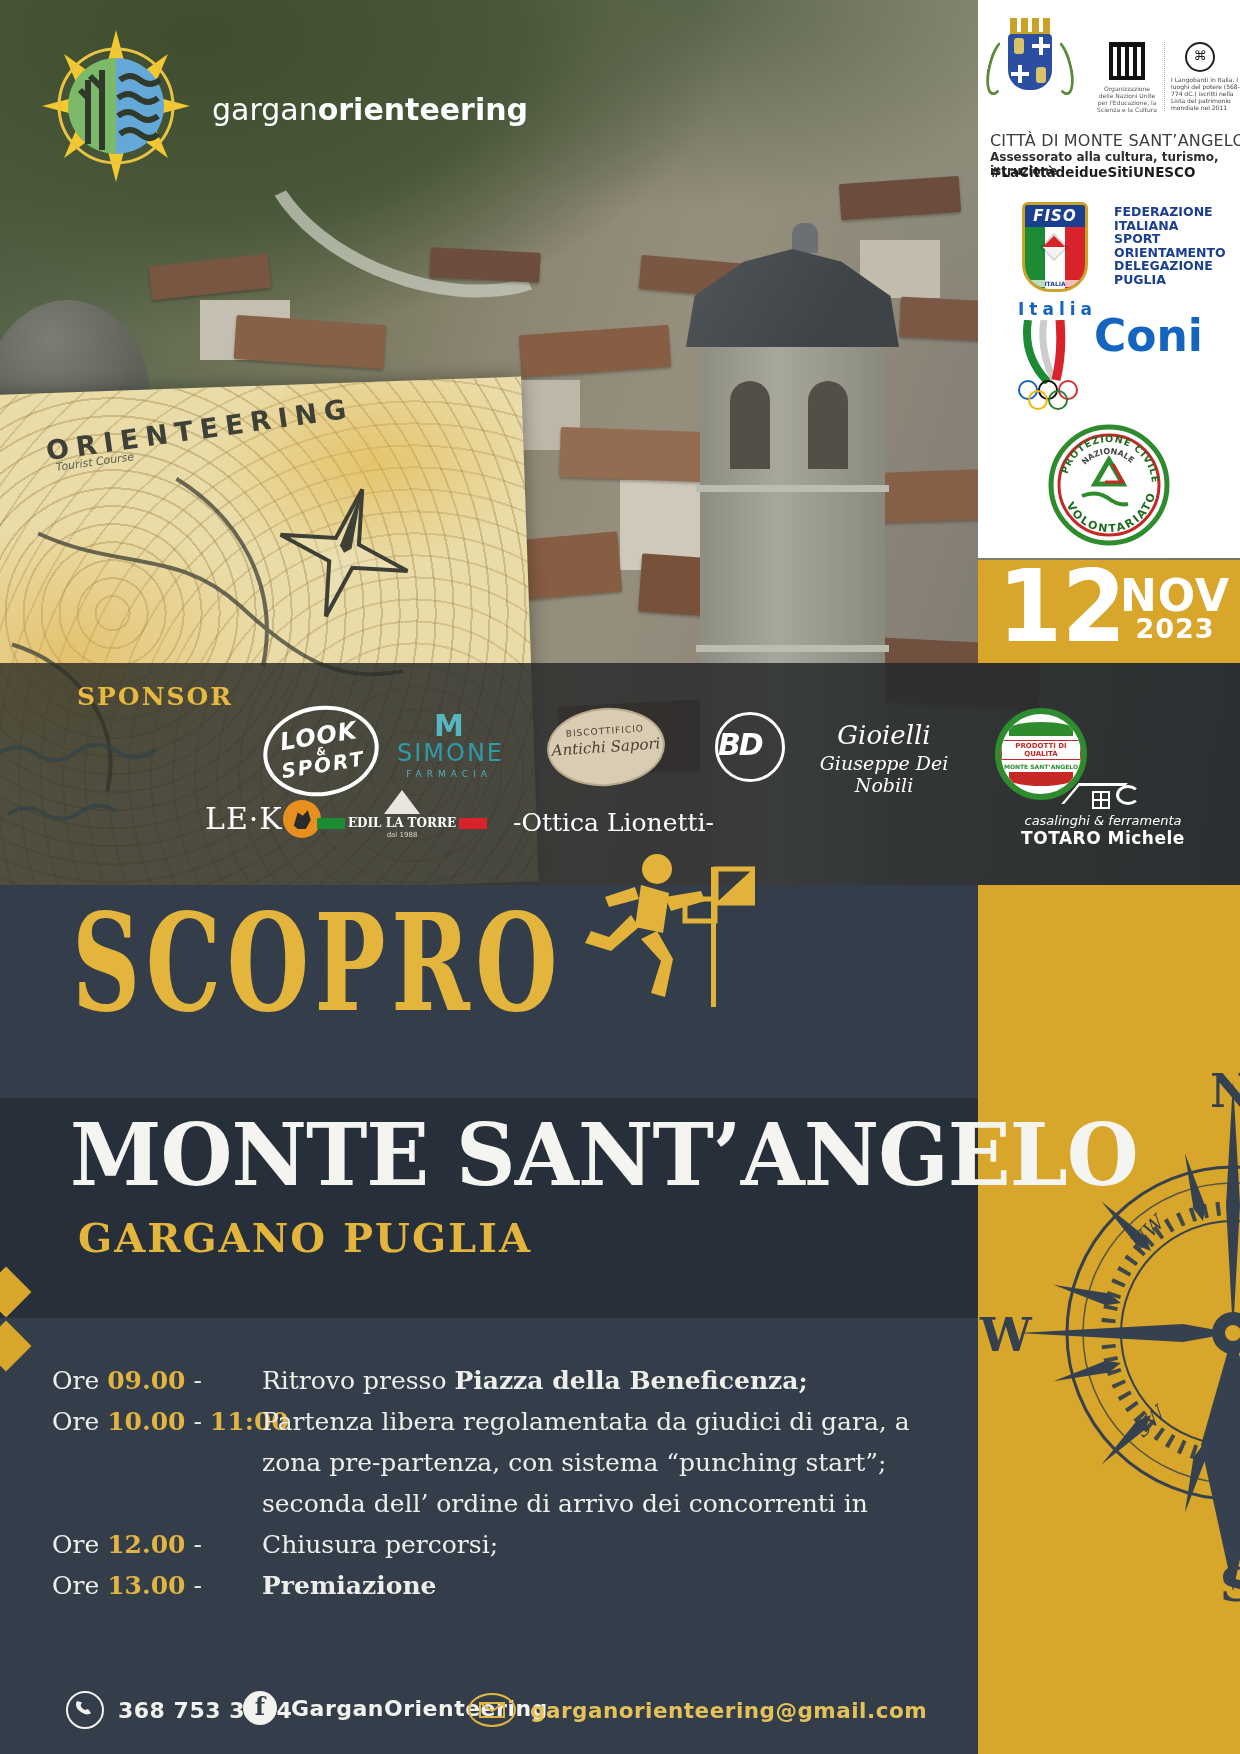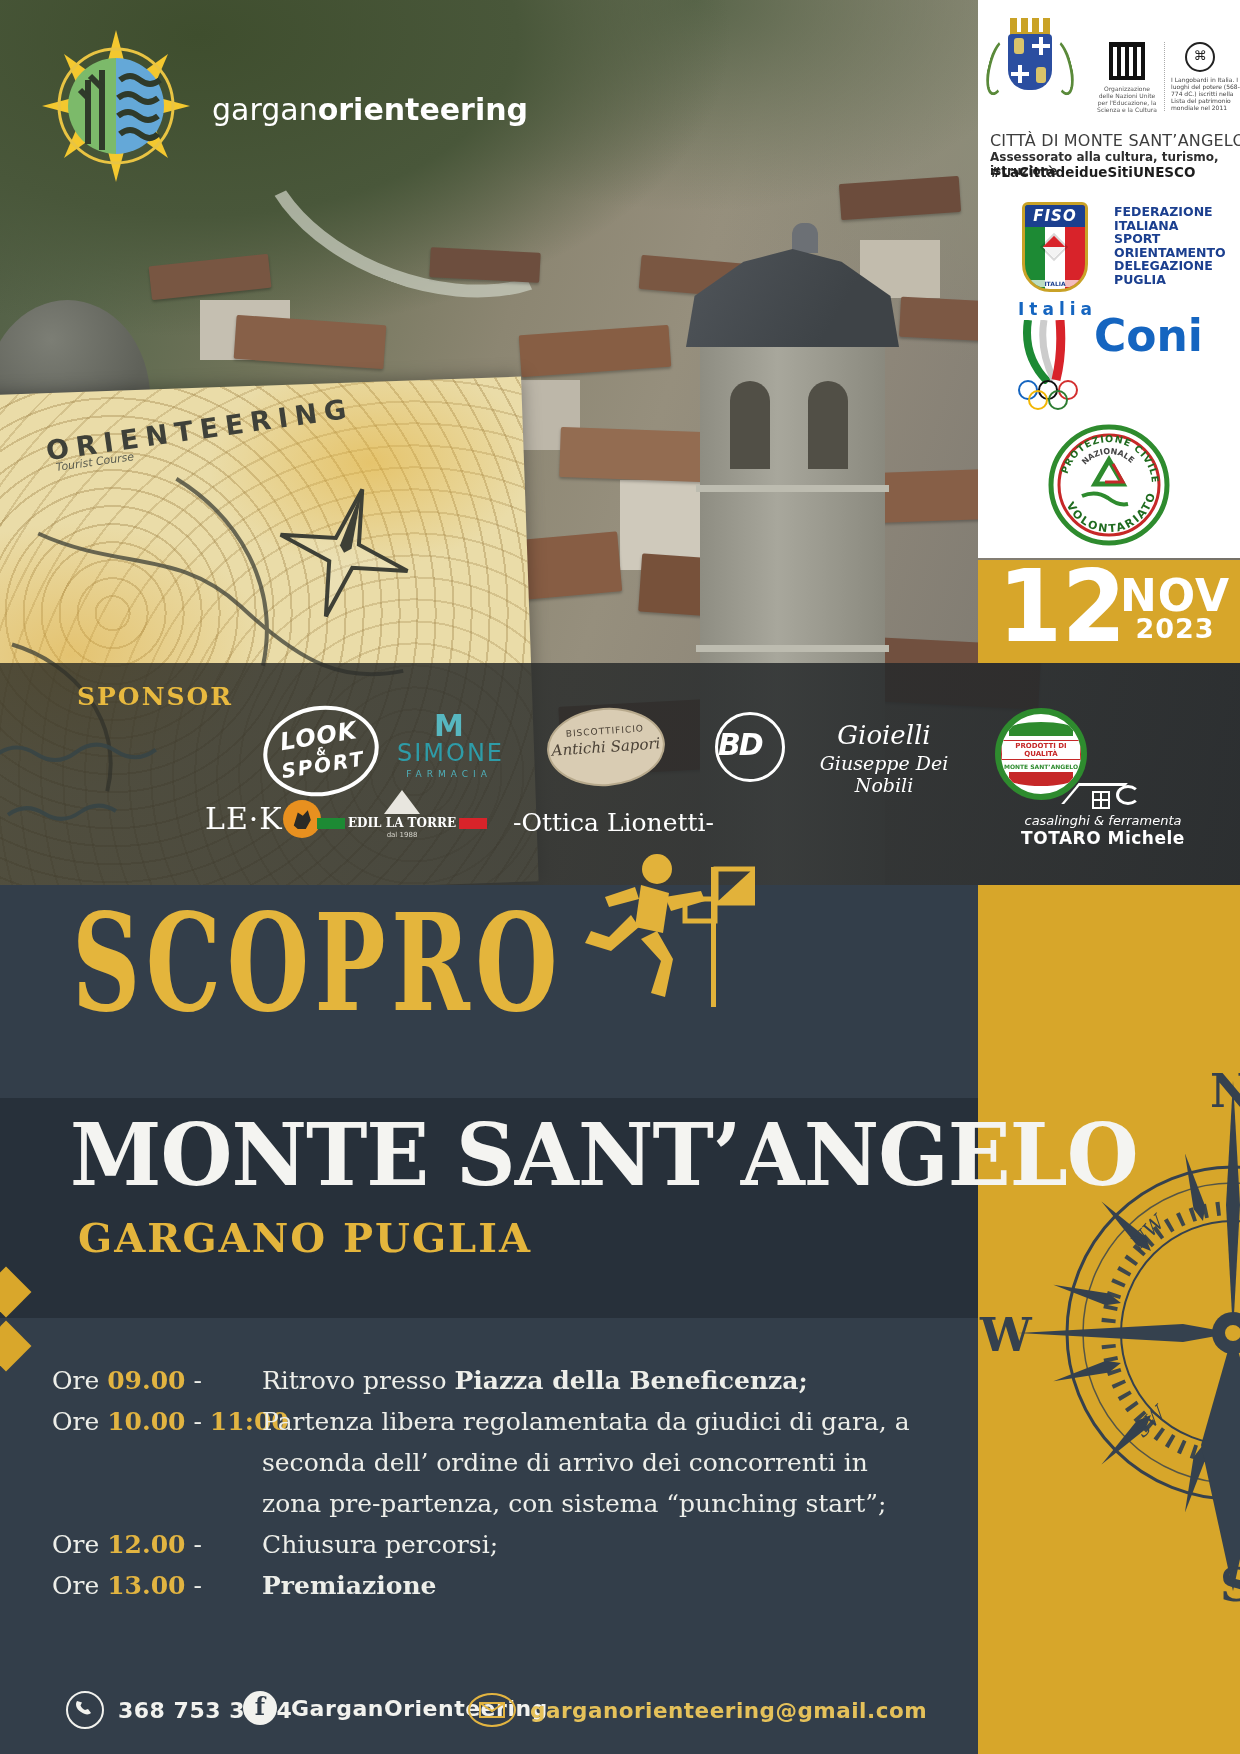--- a/index.html
+++ b/index.html
@@ -511,22 +511,22 @@
 
     <div class="schedule">
       <div class="s-row">
         <div class="s-time"><span>Ore</span> <span class="t">09.00</span> <span>-</span></div>
         <div class="s-desc"><span>Ritrovo presso </span><span class="b">Piazza della Beneficenza;</span></div>
       </div>
       <div class="s-row">
         <div class="s-time"><span>Ore</span> <span class="t">10.00</span> <span>-</span> <span class="t">11:00</span></div>
         <div class="s-desc">
           <div>Partenza libera regolamentata da giudici di gara, a</div>
+          <div>zona pre-partenza, con sistema “punching start”;</div>
           <div>seconda dell’ ordine di arrivo dei concorrenti in</div>
-          <div>zona pre-partenza, con sistema “punching start”;</div>
         </div>
       </div>
       <div class="s-row">
         <div class="s-time"><span>Ore</span> <span class="t">12.00</span> <span>-</span></div>
         <div class="s-desc"><span>Chiusura percorsi;</span></div>
       </div>
       <div class="s-row">
         <div class="s-time"><span>Ore</span> <span class="t">13.00</span> <span>-</span></div>
         <div class="s-desc"><span class="b">Premiazione</span></div>
       </div>

